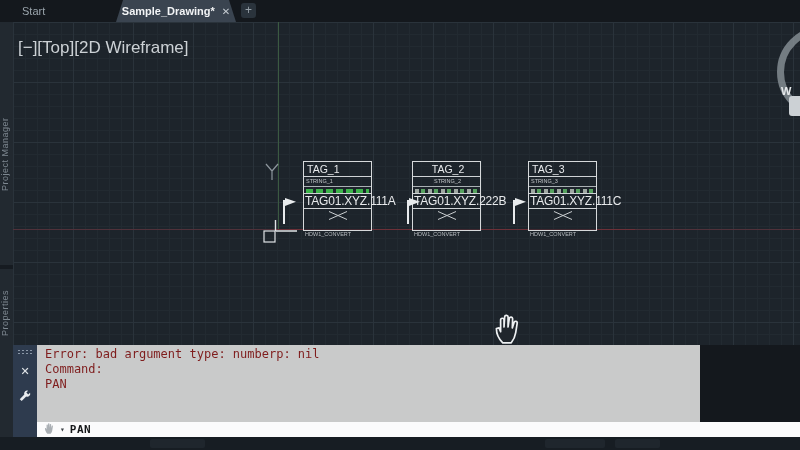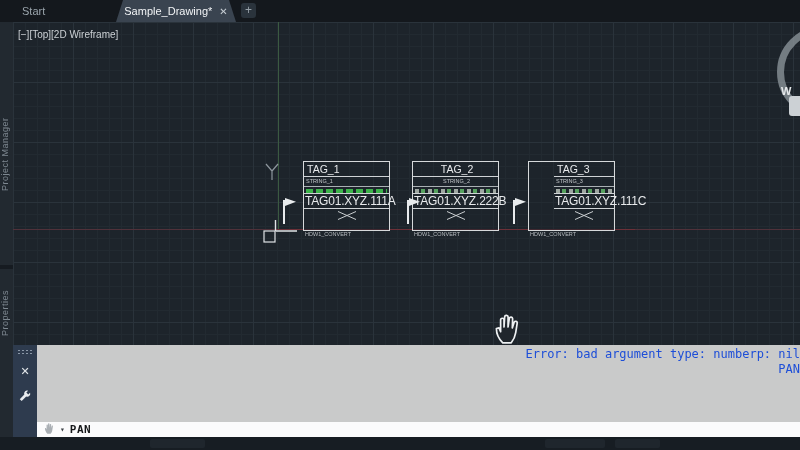--- a/index.html
+++ b/index.html
@@ -5,56 +5,56 @@
   * { margin:0; padding:0; box-sizing:border-box; }
   body { background:#0e1216; font-family:"Liberation Sans", sans-serif; }
   #app { position:relative; width:800px; height:450px; overflow:hidden; background:#14181d; }
 
   
   .tabbar { position:absolute; left:0; top:0; width:800px; height:24px; background:#14181d; border-bottom:1px solid #10141a; }
   .tab-start { position:absolute; left:12px; top:0; height:22px; line-height:22px; padding:0 10px; color:#9aa4ac; font-size:11px; }
   .tab-active { position:absolute; left:116px; top:0; height:22px; width:120px; background:#3a4450;
     clip-path:polygon(7px 0, calc(100% - 7px) 0, 100% 100%, 0 100%);
     display:flex; align-items:center; justify-content:center; gap:7px; }
-  .tab-active .label { color:#f2f4f6; font-size:11px; font-weight:normal; }
+  .tab-active .label { color:#f2f4f6; font-size:11px; font-weight:bold; }
   .tab-active .close { color:#c6cdd3; font-size:10px; cursor:default; }
   .tab-new { position:absolute; left:241px; top:3px; width:15px; height:15px; background:#2a333c; border-radius:3px;
     color:#98a2aa; font-size:12px; line-height:14px; text-align:center; }
 
   
   .sidebar { position:absolute; left:0; top:22px; width:13px; height:415px; background:#222930; }
   .side-tab { position:absolute; left:0; width:13px; color:#7e8891; font-size:9px;
     writing-mode:vertical-rl; transform:rotate(180deg); text-align:center; letter-spacing:0.5px; }
   .side-upper { top:25px; height:215px; }
   .side-lower { top:238px; height:105px; }
   .side-div { position:absolute; left:0; top:243px; width:13px; height:4px; background:#161b21; }
 
   
   .canvas { position:absolute; left:13px; top:22px; width:787px; height:323px; background:#1d242b; overflow:hidden;
     background-image:
       linear-gradient(#2a333b 1px, transparent 1px),
       linear-gradient(90deg, #2a333b 1px, transparent 1px),
       linear-gradient(#222a31 1px, transparent 1px),
       linear-gradient(90deg, #222a31 1px, transparent 1px);
     background-size:60px 60px, 60px 60px, 12px 12px, 12px 12px; }
-  .vp-label { position:absolute; left:5px; top:7px; color:#ccd1d5; font-size:10px; }
+  .vp-label { position:absolute; left:5px; top:16px; color:#ccd1d5; font-size:17px; }
 
   .axis-y { position:absolute; left:265px; top:0; width:1px; height:207px; background:#3b5a41; }
   .axis-x { position:absolute; left:0; top:207px; width:787px; height:1px; background:#50313a; }
   .axis-x-bright { position:absolute; left:262px; top:207px; width:360px; height:1px; background:#6d3038; }
 
   
   .viewcube { position:absolute; left:764px; top:4px; width:92px; height:92px; border-radius:50%;
     border:7px solid rgba(138,146,153,0.8); }
   .viewcube-w { position:absolute; left:768px; top:63px; color:#e6e9eb; font-size:11px; font-weight:bold; }
   .navbtn { position:absolute; left:776px; top:74px; width:22px; height:20px; background:#ccd1d5; border-radius:3px; }
 
   
-  .tag { position:absolute; width:87px; height:70px; border:1px solid #d6d9db; color:#e8eaec; background:rgba(29,36,43,0.55); }
-  .tag.t1 { left:290px; top:139px; } .tag.t2 { left:399px; top:139px;text-align:center; } .tag.t3 { left:515px; top:139px;padding-left:25px; }
+  .tag { position:absolute; width:69px; height:70px; border:1px solid #d6d9db; color:#e8eaec; background:rgba(29,36,43,0.55); }
+  .tag.t1 { left:290px; top:139px; } .tag.t2 { left:399px; top:139px;text-align:center; } .tag.t3 { left:515px; top:139px; }
   .t-title { height:15px; line-height:15px; font-size:10.5px; padding-left:3px; border-bottom:1px solid #cfd3d6; white-space:nowrap; }
   .t-string { height:9px; line-height:9px; font-size:5.5px; padding-left:2px; color:#c2c6c9; white-space:nowrap; }
   .t-glyph { height:8px; border-top:1px solid #aab0b4; border-bottom:1px solid #cfd3d6; position:relative; }
   .t-glyph .bars { position:absolute; left:2px; right:2px; top:2px; height:3.5px; }
   .glyph-green .bars { background:repeating-linear-gradient(90deg, #3cb34a 0 7px, transparent 7px 10px); }
   .glyph-mixed .bars { background:repeating-linear-gradient(90deg, #9fa8a2 0 4px, transparent 4px 6px, #57a25f 6px 10px, transparent 10px 13px); }
   .t-value { height:15px; line-height:15px; font-size:12px; letter-spacing:-0.2px; padding-left:1px;
     border-bottom:1px solid #cfd3d6; white-space:nowrap; }
   .t-x { height:12px; display:flex; align-items:center; justify-content:center; }
   .t-footer { position:absolute; top:69px; left:1px; font-size:5.5px; color:#b6bbbf; white-space:nowrap; }
@@ -70,23 +70,23 @@
   .cursor-hand { position:absolute; left:479px; top:290px; }
 
   
   .cmd-strip { position:absolute; left:13px; top:345px; width:24px; height:92px; background:#2e3b4e;
     display:flex; flex-direction:column; align-items:center; }
   .cmd-grip { margin-top:4px; width:16px; height:6px;
     background-image:radial-gradient(circle, #8b98a8 0.8px, transparent 1.1px); background-size:4px 3px; }
   .cmd-close { margin-top:10px; color:#e3e7ea; font-size:11px; line-height:12px; }
   .cmd-wrench { margin-top:12px; }
 
-  .cmd-text { position:absolute; left:37px; top:345px; width:763px; height:77px; background:#c9caca;
+  .cmd-text { position:absolute; left:37px; top:345px; width:663px; height:77px; background:#c9caca;
     font-family:"DejaVu Sans Mono", "Liberation Mono", monospace; font-size:12px; line-height:15.2px;
-    color:#1d4ed8; padding:2px 0 0 8px;text-align:right; }
+    color:#7f1d1d; padding:2px 0 0 8px; }
   .cmd-line { white-space:pre; }
 
   .cmd-input { position:absolute; left:37px; top:422px; width:763px; height:15px; background:#fbfbfc;
     display:flex; align-items:center; gap:5px; padding-left:6px;
     font-family:"DejaVu Sans Mono", "Liberation Mono", monospace; }
   .cmd-input .caret { color:#3a3f44; font-size:8px; }
   .cmd-input .active { color:#16181a; font-size:11px; font-weight:bold; letter-spacing:0.5px; }
 
   
   .statusbar { position:absolute; left:0; top:437px; width:800px; height:13px; background:#171d23; }
@@ -198,20 +198,21 @@
     <div class="cmd-close">✕</div>
     <div class="cmd-wrench">
       <svg width="14" height="14" viewBox="0 0 16 16">
         <path d="M13.8 4.2 a3.4 3.4 0 0 1-4.4 4.4 L4.2 13.8 2 11.6 7.2 6.4 a3.4 3.4 0 0 1 4.4-4.4 L9.5 4.1 l2.2 2.2 z" fill="#e9ecef"></path>
       </svg>
     </div>
   </div>
 
   <div class="cmd-text">
     <div class="cmd-line">Error: bad argument type: numberp: nil</div>
+    <div class="cmd-line">Command:</div>
     <div class="cmd-line">PAN</div>
   </div>
 
   <div class="cmd-input">
     <span>
       <svg width="12" height="13" viewBox="0 0 28 32">
         <path d="M10 29 C7 26 4 21 4 15.5 L6.5 15 8 18.5 L8 7.5 A1.6 1.6 0 0 1 11.2 7.5 L11.2 14 L11.8 4.6 A1.6 1.6 0 0 1 15 4.9 L15 14 L16.2 5.8 A1.6 1.6 0 0 1 19.3 6.3 L19 15 L20.8 9.5 A1.5 1.5 0 0 1 23.6 10.4 L22.2 19.5 C21.6 23.5 20 26.5 18 29 Z" fill="#a9aeb3"></path>
       </svg>
     </span>
     <span class="caret">▾</span>

